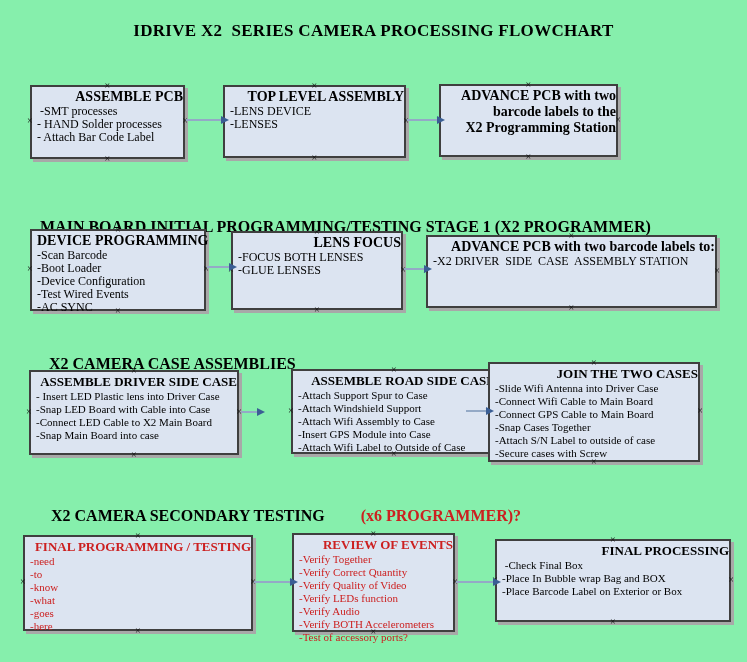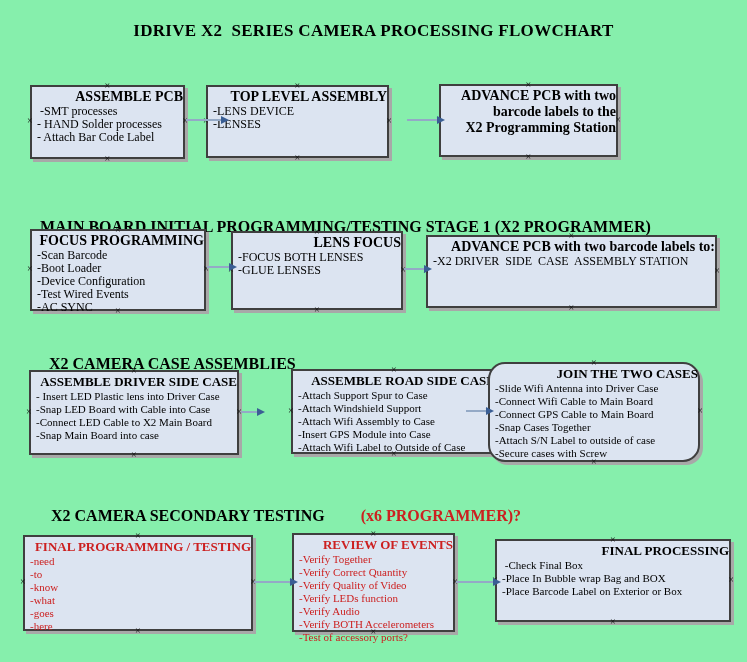--- a/index.html
+++ b/index.html
@@ -35,28 +35,28 @@
   .cp-r{right:-5px;top:50%;margin-top:-5px;}
 
   
   .arrow{position:absolute;height:0;border-top:2px solid var(--arrow-line,#94a9c6);}
   .arrow::after{content:"";position:absolute;right:-7px;top:-5px;width:0;height:0;
                 border-left:8px solid var(--arrow-head,#3a5e94);
                 border-top:4px solid transparent;border-bottom:4px solid transparent;}
 
   
   #b11{left:30px; top:85px; width:155px;height:74px;}
-  #b12{left:206px;top:85px; width:183px;height:73px;}
+  #b12{left:223px;top:85px; width:183px;height:73px;}
   #b13{left:439px;top:84px; width:179px;height:73px;}
   #b21{left:30px; top:229px;width:176px;height:82px;}
   #b22{left:231px;top:231px;width:172px;height:79px;}
   #b23{left:426px;top:235px;width:291px;height:73px;}
   #b31{left:29px; top:370px;width:210px;height:85px;}
   #b32{left:259px;top:369px;width:206px;height:85px;margin-left:32px;}
-  #b33{left:488px;top:362px;width:212px;height:100px;border-radius:17px;}
+  #b33{left:488px;top:362px;width:212px;height:100px;}
   #b41{left:23px; top:535px;width:230px;height:96px;}
   #b42{left:292px;top:533px;width:163px;height:99px;}
   #b43{left:495px;top:539px;width:236px;height:83px;}
 
   
   #a1{left:186px;top:119px;width:36px;}
   #a2{left:407px;top:119px;width:31px;}
   #a3{left:207px;top:266px;width:23px;}
   #a4{left:404px;top:268px;width:21px;}
   #a5{left:241px;top:411px;width:17px;}
@@ -109,21 +109,21 @@
 barcode labels to the
  X2 Programming Station</div>
     <div></div>
     <span class="cp cp-t"></span>
     <span class="cp cp-b"></span>
     <span class="cp cp-l"></span>
     <span class="cp cp-r"></span>
   </div>
 
   <div class="flowbox" id="b21">
-    <div class="box-title">FOCUS PROGRAMMING</div>
+    <div class="box-title">DEVICE PROGRAMMING</div>
     <div>
         <div class="box-item">-Scan Barcode</div>
         <div class="box-item">-Boot Loader</div>
         <div class="box-item">-Device Configuration</div>
         <div class="box-item">-Test Wired Events</div>
         <div class="box-item">-AC SYNC</div>
       </div>
     <span class="cp cp-t"></span>
     <span class="cp cp-b"></span>
     <span class="cp cp-l"></span>

